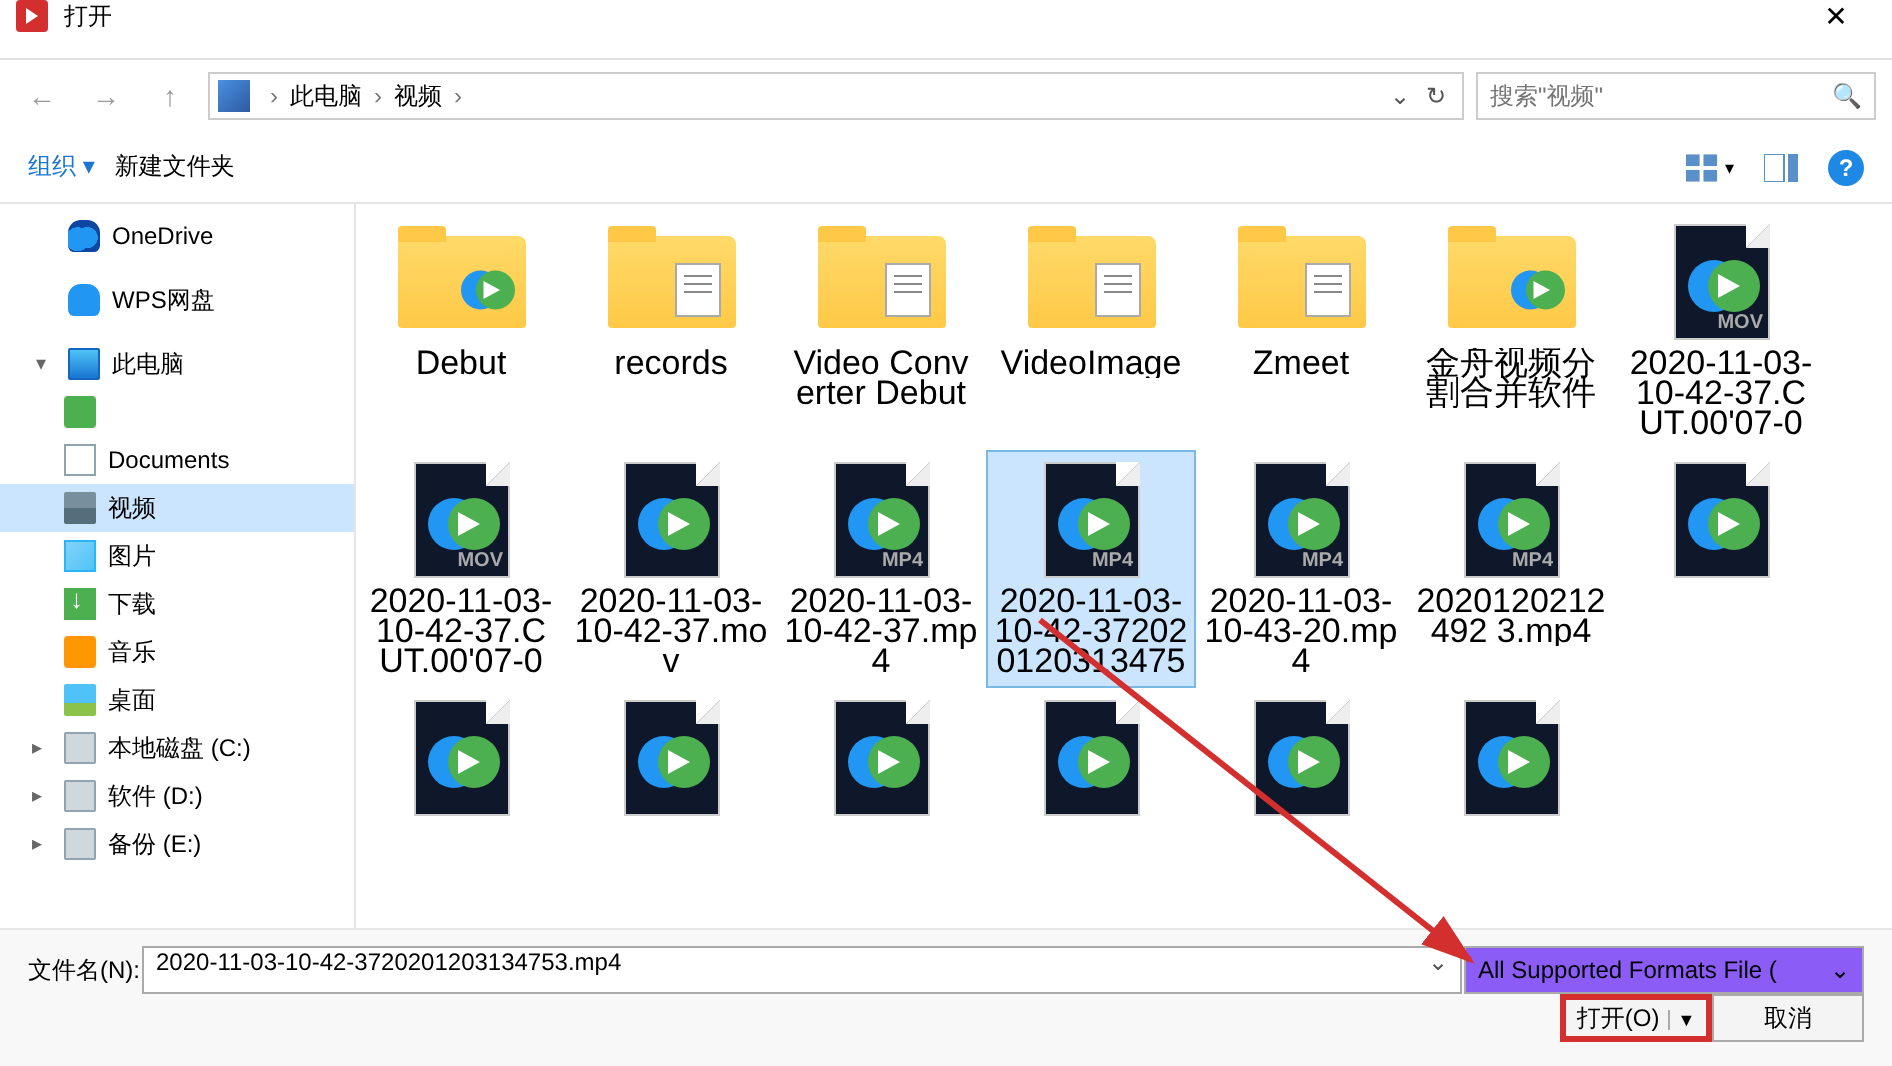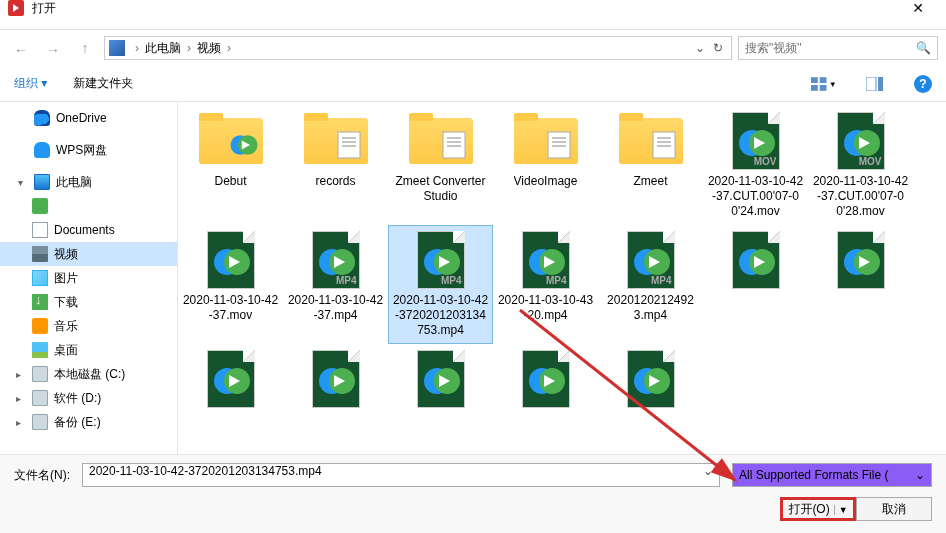--- a/index.html
+++ b/index.html
@@ -15,21 +15,21 @@
 .nav-btn { width: 26px; height: 26px; border: none; background: transparent; color: #999; font-size: 14px; cursor: not-allowed; }
 .breadcrumb { flex: 1; height: 24px; border: 1px solid #ccc; display: flex; align-items: center; padding: 0 4px; background: #fff; }
 .breadcrumb .bc-icon { width: 16px; height: 16px; background: linear-gradient(135deg, #4a90e2, #2c5aa0); margin-right: 4px; }
 .breadcrumb .sep { padding: 0 6px; color: #777; }
 .breadcrumb .dd { margin-left: auto; display:flex; align-items:center; }
 .breadcrumb .dd-btn { width: 18px; text-align: center; color: #555; }
 .search { width: 200px; height: 24px; border: 1px solid #ccc; display: flex; align-items: center; padding: 0 6px; }
 .search input { border: none; outline: none; flex: 1; color: #888; }
 .search .s-icon { color: #666; }
 
-.toolbar { height: 36px; display: flex; align-items: center; padding: 0 14px; background: #fff; border-bottom: 1px solid #e5e5e5; gap: 26px; }
+.toolbar { height: 36px; display: flex; align-items: center; padding: 0 14px; background: #fff; border-bottom: 1px solid #e5e5e5; gap: 10px; }
 .toolbar .org { color: #1976d2; }
 .toolbar .spacer { flex: 1; }
 .toolbar .view-btn { width: 26px; height: 22px; border: 1px solid transparent; display: flex; align-items: center; justify-content: center; }
 .toolbar .help { width: 18px; height: 18px; border-radius: 50%; background: #1e88e5; color: #fff; text-align: center; line-height: 18px; font-weight: bold; }
 
 .main { display: flex; height: 380px; }
 .sidebar { width: 178px; border-right: 1px solid #e5e5e5; overflow-y: auto; padding-top: 4px; }
 .tree-item { display: flex; align-items: center; height: 24px; padding: 0 8px 0 18px; gap: 6px; cursor: pointer; }
 .tree-item.selected { background: #cce5ff; }
 .tree-item.child { padding-left: 16px; }
@@ -48,29 +48,29 @@
 .icon-desk { background: linear-gradient(#4fc3f7 60%, #8bc34a 60%); border-radius: 1px; }
 .icon-disk { background: #cfd8dc; border: 1px solid #90a4ae; border-radius: 1px; }
 
 .content { flex: 1; overflow-y: auto; display: flex; flex-wrap: wrap; align-content: flex-start; padding: 4px 0; }
 .file-item { width: 105px; padding: 6px 4px; text-align: center; display: flex; flex-direction: column; align-items: center; cursor: pointer; }
 .file-item.selected { background: #cce5ff; border: 1px solid #7ab8e6; padding: 5px 3px; }
 .file-thumb { width: 78px; height: 58px; margin-bottom: 4px; position: relative; }
 .folder-shape { width: 64px; height: 46px; background: linear-gradient(#ffd968, #ffc947); border-radius: 2px 4px 2px 2px; position: absolute; bottom: 6px; left: 7px; }
 .folder-shape::before { content: ''; position: absolute; top: -5px; left: 0; width: 24px; height: 8px; background: #ffc947; border-radius: 2px 2px 0 0; }
 .folder-inner { position: absolute; right: 4px; bottom: 4px; width: 30px; height: 30px; }
-.page-shape { width: 48px; height: 58px; background: #14532d; border: 1px solid #ccc; position: absolute; left: 15px; top: 0; }
+.page-shape { width: 48px; height: 58px; background: #0f172a; border: 1px solid #ccc; position: absolute; left: 15px; top: 0; }
 .page-shape.fold::before { content: ''; position: absolute; top: -1px; right: -1px; width: 12px; height: 12px; background: linear-gradient(135deg, #fff 48%, #ccc 50%, #eee 52%); }
 .page-shape .big-v { position: absolute; left: 2px; top: 10px; width: 44px; height: 40px; }
 .big-v svg { width: 100%; height: 100%; }
 .file-ext { position: absolute; right: 2px; bottom: 2px; font-size: 10px; color: #aaa; font-weight: bold; }
-.file-label { font-size: 12px; line-height: 15px; word-break: break-all; max-height: 45px; overflow: hidden; }
+.file-label { font-size: 17px; line-height: 15px; word-break: break-all; max-height: 45px; overflow: hidden; }
 
 .footer { position: absolute; bottom: 0; left: 0; right: 0; padding: 8px 14px 12px; border-top: 1px solid #e5e5e5; background: #f8f8f8; }
-.row1 { display: flex; align-items: center; gap: 12px; margin-bottom: 10px; }
+.row1 { display: flex; align-items: center; gap: 1px; }
 .row1 label { }
 .row1 .fname-input { flex: 1; height: 24px; border: 1px solid #aaa; padding: 0 6px; background: #fff; }
 .row1 .fname-input .dd-a { float: right; color: #555; }
 .row1 .filter { width: 200px; height: 24px; border: 1px solid #aaa; padding: 0 6px; background: #8b5cf6; display: flex; align-items: center; justify-content: space-between; white-space: nowrap; overflow: hidden; }
 .row2 { display: flex; justify-content: flex-end; }
 .btn { min-width: 76px; height: 24px; border: 1px solid #aaa; background: #f4f4f4; cursor: pointer; position: relative; }
 .btn.open-btn { border: 3px solid #d32f2f; padding: 0 4px; }
 .btn .dd-sep { display: inline-block; border-left: 1px solid #aaa; padding-left: 4px; margin-left: 4px; font-size: 9px; }
 .red-arrow { position: absolute; pointer-events: none; }
 </style>
@@ -227,21 +227,21 @@
         <div class="file-thumb">
           <div class="folder-shape">
             <div class="folder-inner"><svg viewBox="0 0 30 30">
                 <rect x="4" y="2" width="22" height="26" fill="#fff" stroke="#aaa"></rect>
                 <line x1="8" y1="8" x2="22" y2="8" stroke="#888"></line>
                 <line x1="8" y1="12" x2="22" y2="12" stroke="#888"></line>
                 <line x1="8" y1="16" x2="22" y2="16" stroke="#888"></line>
               </svg></div>
           </div>
         </div>
-        <div class="file-label">Zmeet Converter Studio</div>
+        <div class="file-label">Video Converter Debut</div>
       </div>
       <div class="file-item">
         <div class="file-thumb">
           <div class="folder-shape">
             <div class="folder-inner"><svg viewBox="0 0 30 30">
                 <rect x="4" y="2" width="22" height="26" fill="#fff" stroke="#aaa"></rect>
                 <line x1="8" y1="8" x2="22" y2="8" stroke="#888"></line>
                 <line x1="8" y1="12" x2="22" y2="12" stroke="#888"></line>
                 <line x1="8" y1="16" x2="22" y2="16" stroke="#888"></line>
               </svg></div>
@@ -254,20 +254,32 @@
           <div class="folder-shape">
             <div class="folder-inner"><svg viewBox="0 0 30 30">
                 <rect x="4" y="2" width="22" height="26" fill="#fff" stroke="#aaa"></rect>
                 <line x1="8" y1="8" x2="22" y2="8" stroke="#888"></line>
                 <line x1="8" y1="12" x2="22" y2="12" stroke="#888"></line>
                 <line x1="8" y1="16" x2="22" y2="16" stroke="#888"></line>
               </svg></div>
           </div>
         </div>
         <div class="file-label">Zmeet</div>
+      </div>
+      <div class="file-item">
+        <div class="file-thumb">
+          <div class="folder-shape">
+            <div class="folder-inner"><svg viewBox="0 0 40 40">
+                <circle cx="15" cy="20" r="13" fill="#2196f3"></circle>
+                <circle cx="25" cy="20" r="13" fill="#4caf50"></circle>
+                <path d="M17,14 L28,20 L17,26 z" fill="#fff"></path>
+              </svg></div>
+          </div>
+        </div>
+        <div class="file-label">金舟视频分割合并软件</div>
       </div>
       <div class="file-item">
         <div class="file-thumb">
           <div class="page-shape fold">
             <div class="big-v"><svg viewBox="0 0 40 40">
                 <circle cx="15" cy="20" r="13" fill="#2196f3"></circle>
                 <circle cx="25" cy="20" r="13" fill="#4caf50"></circle>
                 <path d="M17,14 L28,20 L17,26 z" fill="#fff"></path>
               </svg></div>
             <div class="file-ext">MOV</div>

